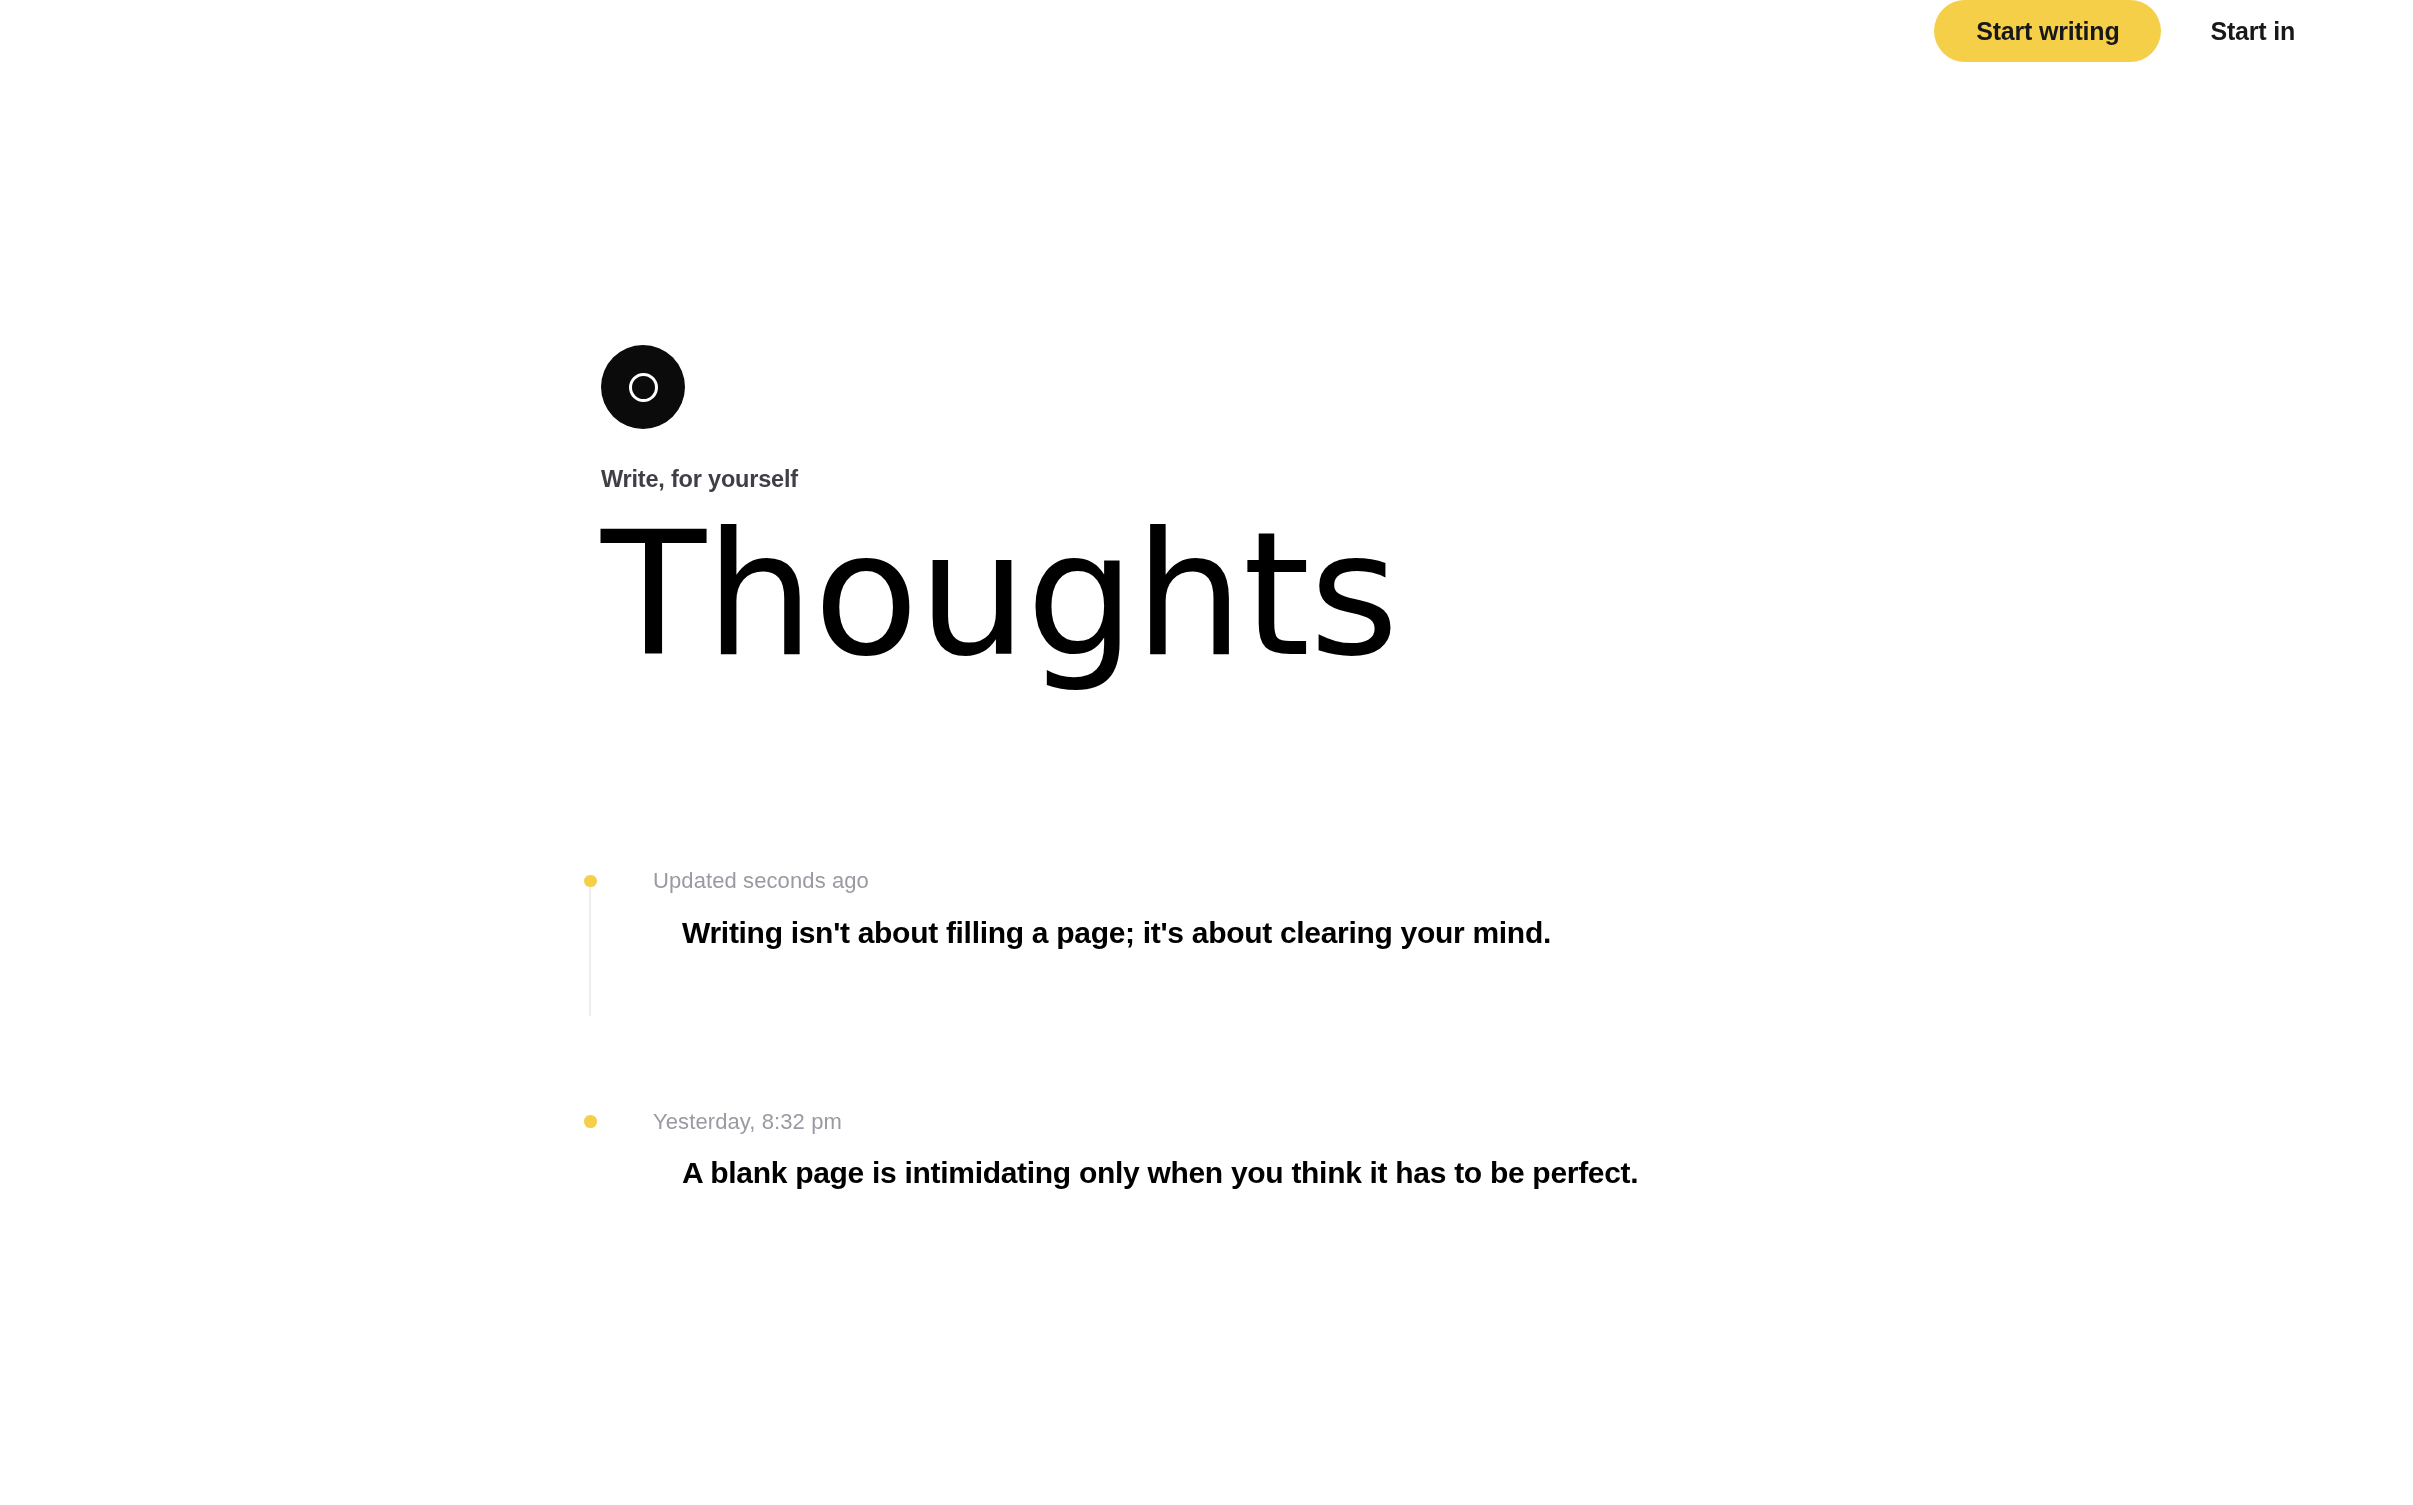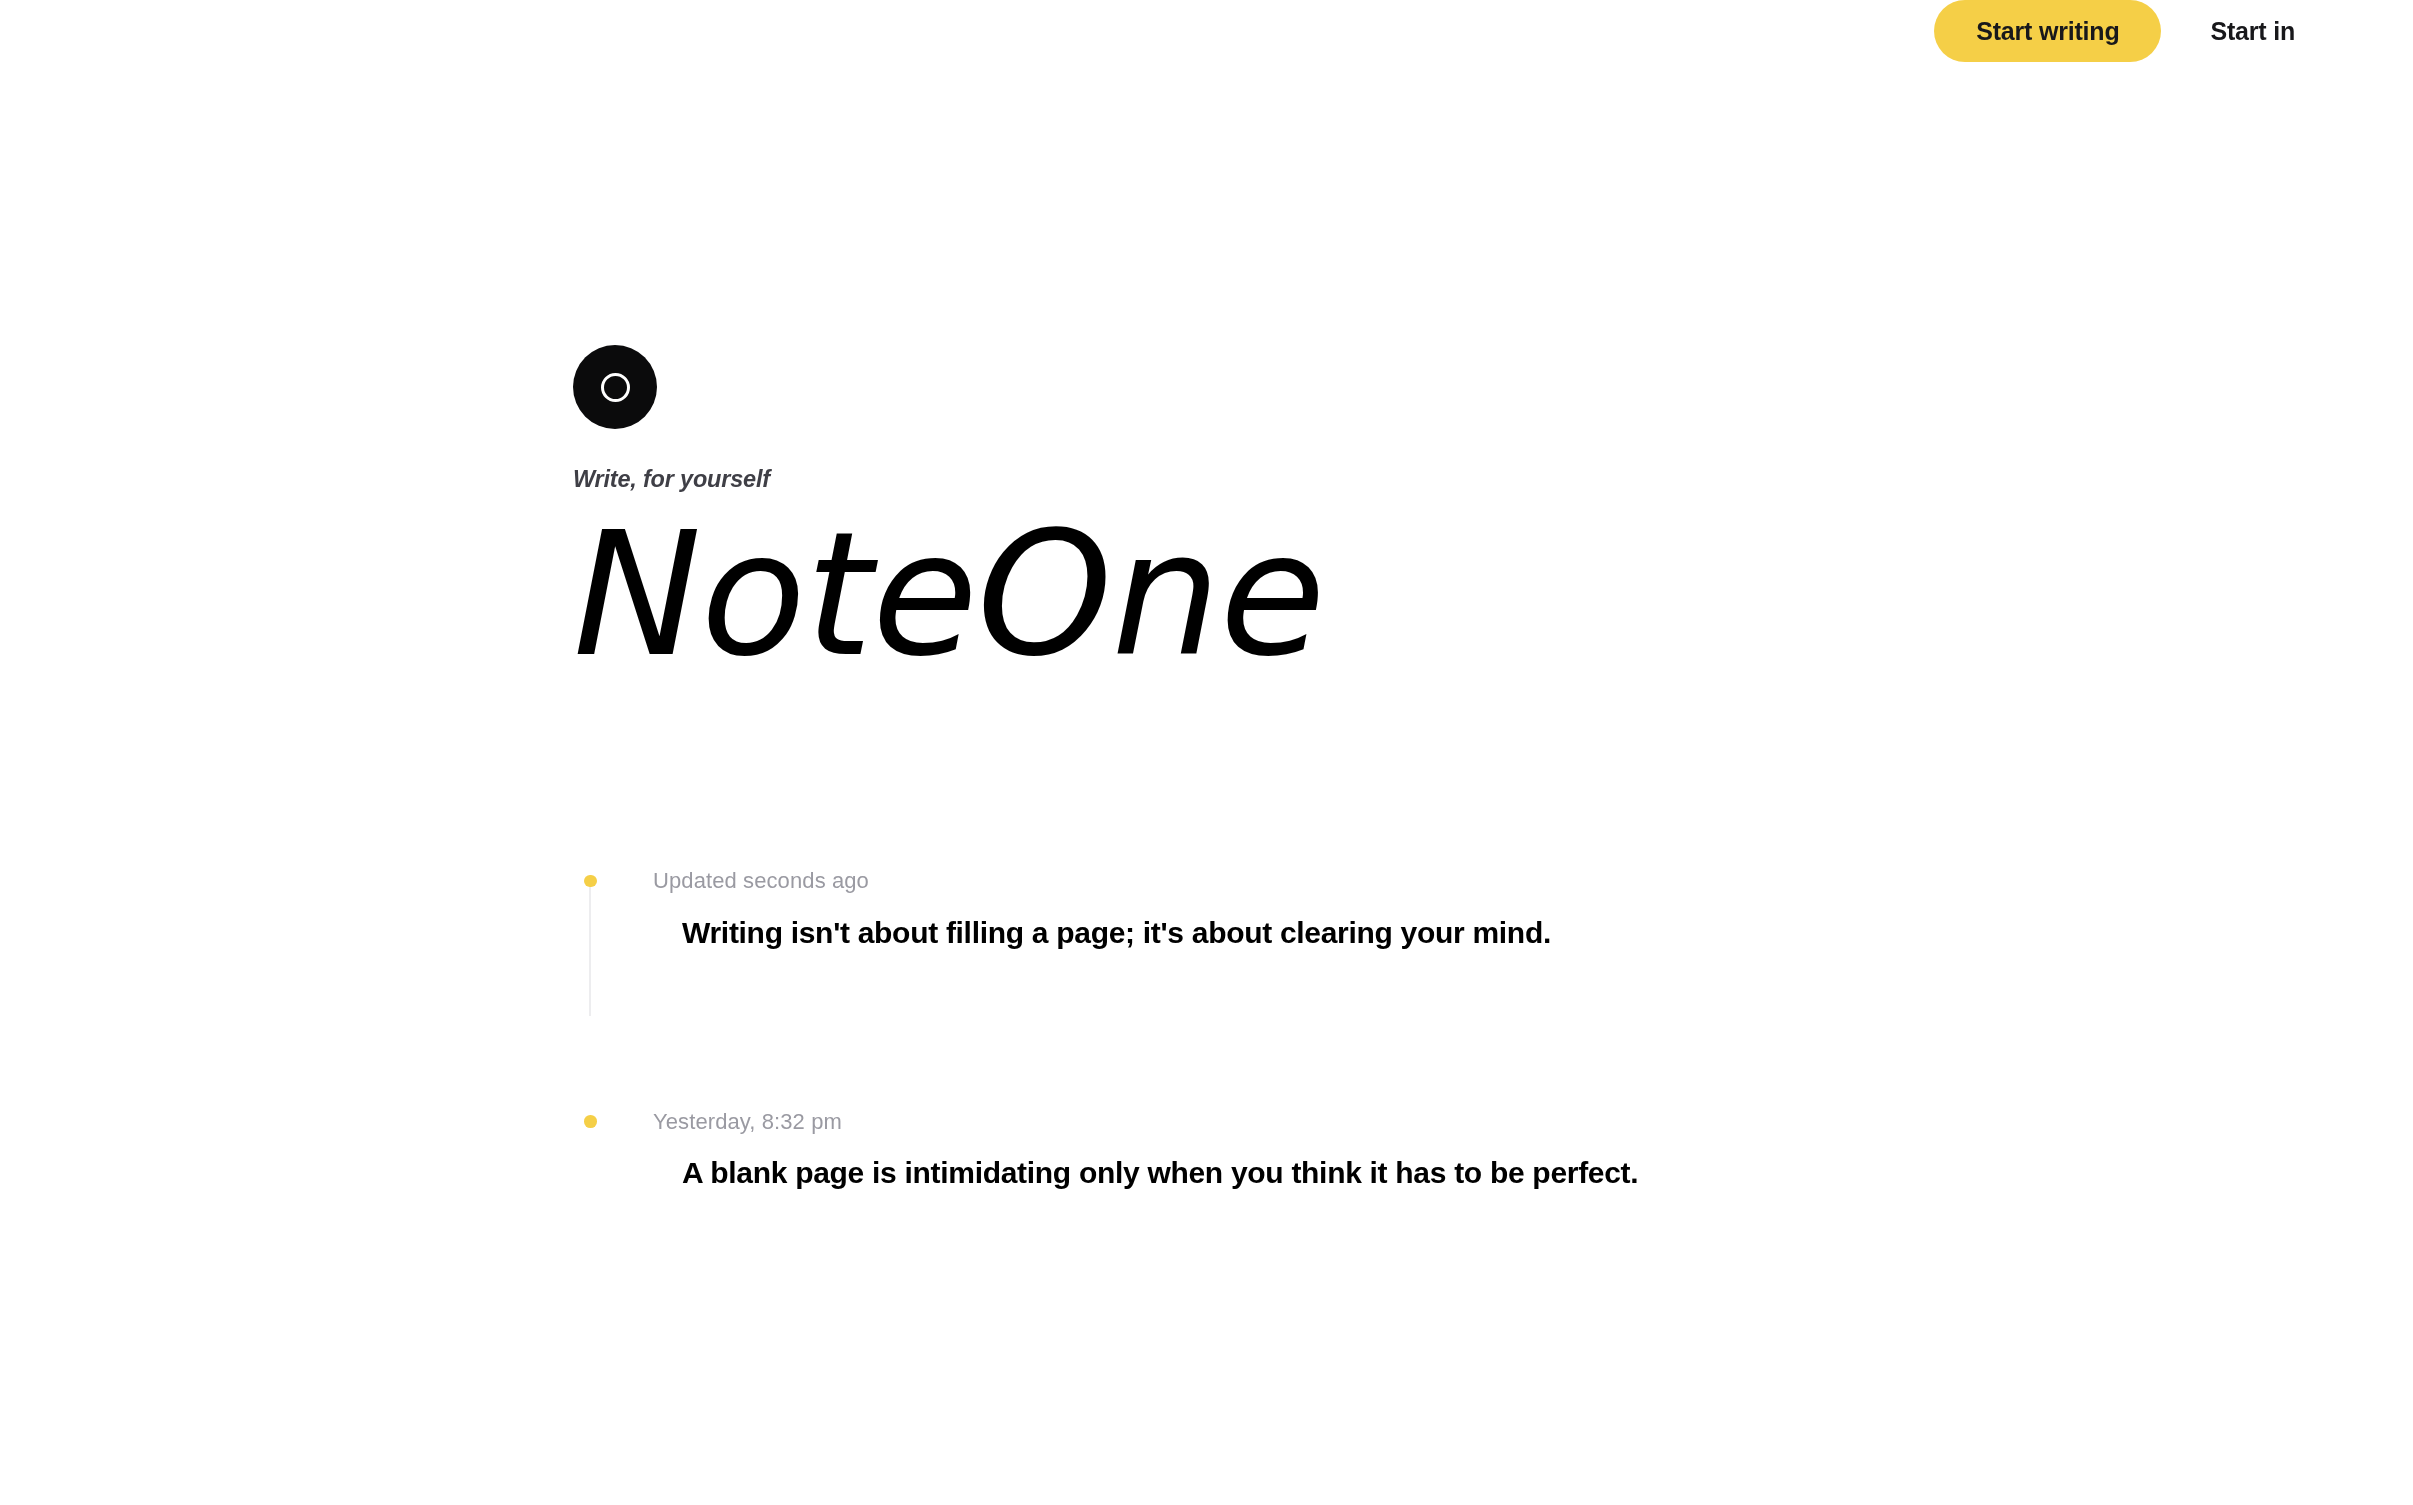--- a/index.html
+++ b/index.html
@@ -56,24 +56,23 @@
     font-family: "Liberation Sans", sans-serif;
     padding: 18.5px 15px;
     line-height: 1;
     cursor: pointer;
     letter-spacing: -0.2px;
   }
 
   
   .hero {
     position: absolute;
-    left: 573px;
+    left: 601px;
     top: 345px;
     width: 1261px;
-    font-style: italic;
   }
 
   .logo-mark {
     width: 84px;
     height: 84px;
     border-radius: 50%;
     background: #0b0b0c;
     display: flex;
     align-items: center;
     justify-content: center;
@@ -173,21 +172,21 @@
   <div class="topnav">
     <button class="btn-start">Start writing</button>
     <button class="btn-signin">Start in</button>
   </div>
 
   <div class="hero">
     <div class="logo-mark">
       <div class="ring"></div>
     </div>
     <div class="tagline">Write, for yourself</div>
-    <div class="wordmark">NoteOne</div>
+    <div class="wordmark">Thoughts</div>
   </div>
 
   <div class="timeline">
 
     <div class="note">
       <div class="rail"></div>
       <div class="dot"></div>
       <div class="note-meta">Updated seconds ago</div>
       <div class="note-title">Writing isn't about filling a page; it's about clearing your mind.</div>
     </div>

